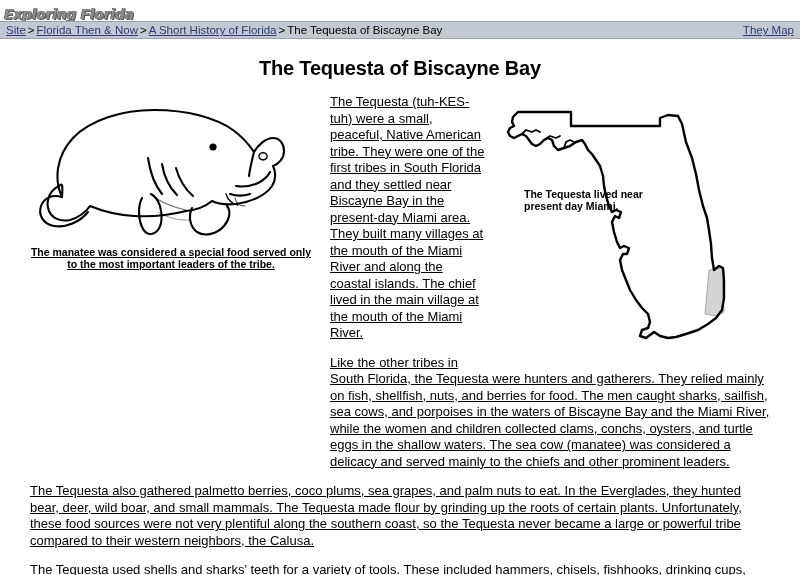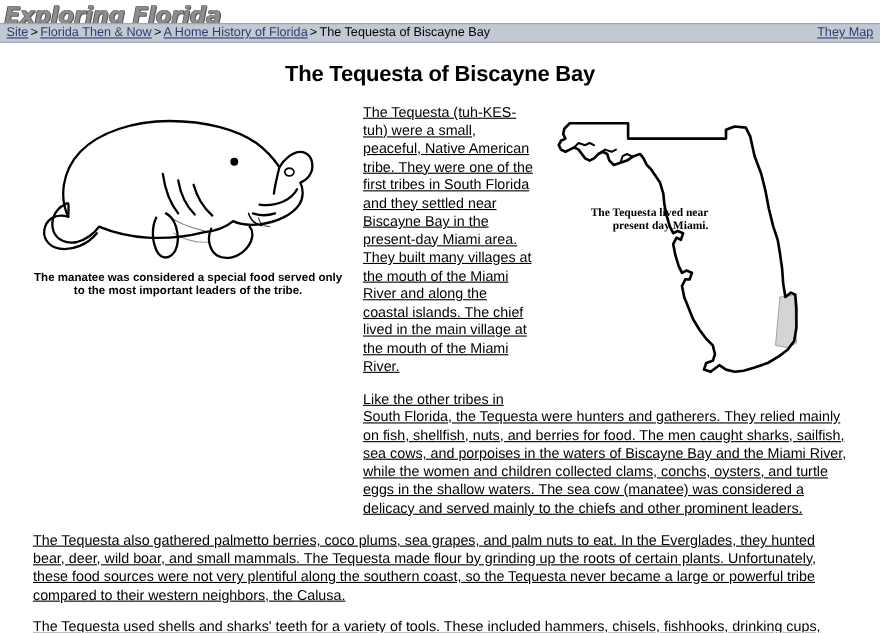--- a/index.html
+++ b/index.html
@@ -21,21 +21,21 @@
     height: 21px;
     background: #ffffff;
     position: relative;
     padding: 0;
   }
   #site-logo {
     position: absolute;
     left: 4px;
     top: 5px;
     font-family: "DejaVu Sans", sans-serif;
-    font-size: 21px;
+    font-size: 14px;
     font-weight: bold;
     font-style: italic;
     letter-spacing: -0.3px;
     color: #8d8d8d;
     text-shadow:
       1px 1px 0 #5a5a5a,
       -0.5px -0.5px 0 #3f3f3f,
       0.5px -0.5px 0 #6e6e6e;
     white-space: nowrap;
     line-height: 19px;
@@ -101,45 +101,45 @@
     height: 150px;
     display: block;
   }
   .figure-caption {
     font-size: 10.5px;
     font-weight: bold;
     text-align: center;
     line-height: 12px;
     margin-top: 2px;
     color: #000000;
+    text-decoration: underline;
   }
 
   
   #florida-figure {
     float: right;
     width: 270px;
     margin: 8px 0 0 14px;
     clear: right;
     position: relative;
   }
   #florida-map-svg {
     display: block;
     width: 270px;
     height: 262px;
   }
   #florida-caption {
     position: absolute;
-    left: 14px;
+    left: 24px;
     top: 86px;
     width: 130px;
     font-size: 10.5px;
     font-weight: bold;
-    text-align: right;
+    text-align: left;
     line-height: 12px;
-    font-family: Liberation Serif, serif;
   }
 
   .body-text {
     font-size: 13px;
     line-height: 16.5px;
     margin: 0 0 13px 0;
     text-align: left;
     text-decoration: underline;
   }
   #intro-block {
@@ -149,21 +149,21 @@
 </style>
 </head>
 <body>
 
 <div id="site-header">
   <div id="site-logo">Exploring Florida</div>
 </div>
 
 <div id="breadcrumb-bar">
   <span id="breadcrumb">
-    <a>Site</a><span class="sep">&gt;</span><a>Florida Then &amp; Now</a><span class="sep">&gt;</span><a>A Home History of Florida</a><span class="sep">&gt;</span><span class="current">The Tequesta of Biscayne Bay</span>
+    <a>Site</a><span class="sep">&gt;</span><a>Florida Then &amp; Now</a><span class="sep">&gt;</span><a>A Short History of Florida</a><span class="sep">&gt;</span><span class="current">The Tequesta of Biscayne Bay</span>
   </span>
   <a id="site-map-link">They Map</a>
 </div>
 
 <div id="content">
 
   <h1 id="page-title">The Tequesta of Biscayne Bay</h1>
 
   <div id="manatee-figure">
     <svg id="manatee-art" viewBox="0 0 282 150">

